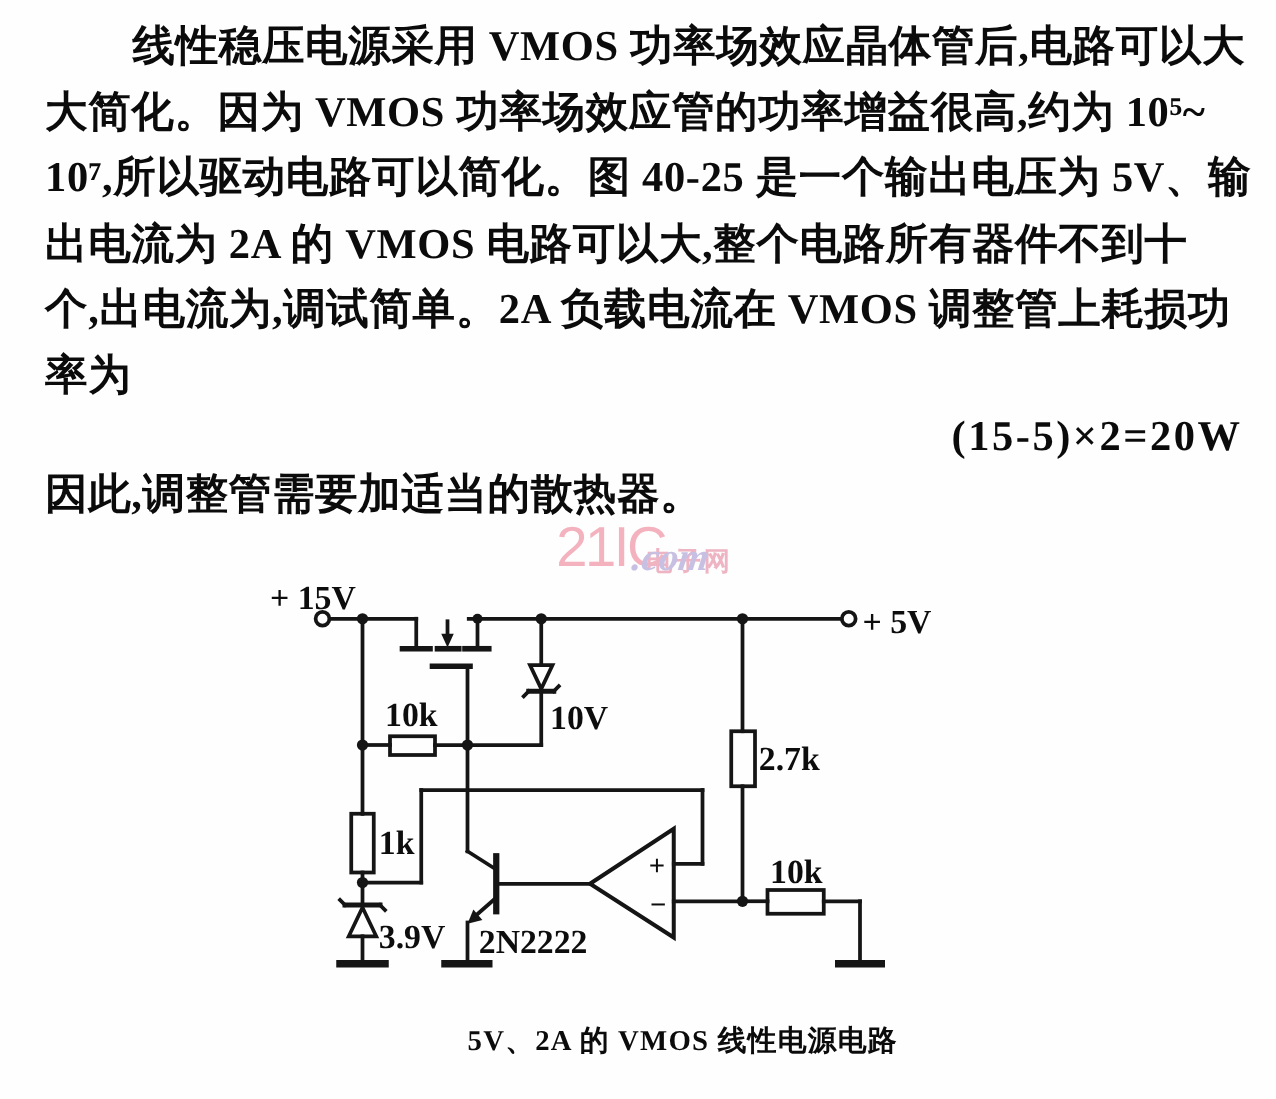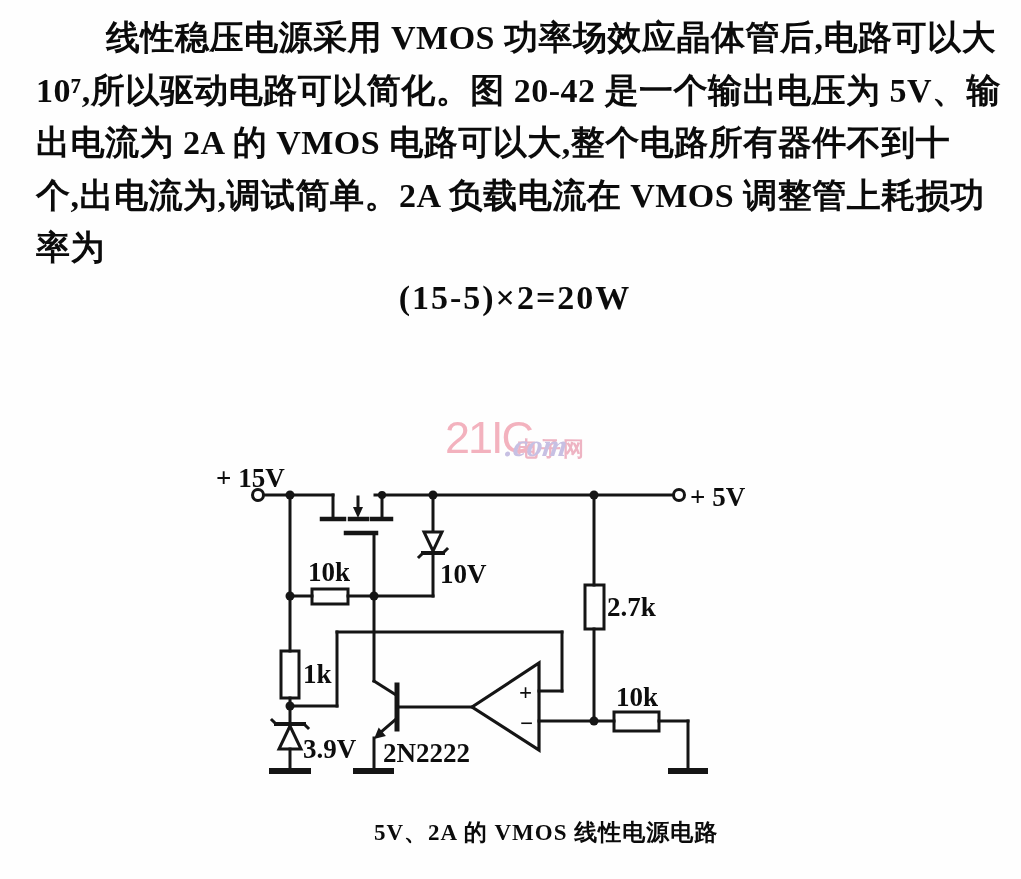--- a/index.html
+++ b/index.html
@@ -9,21 +9,21 @@
     overflow:hidden;
   }
   
   .text-block{
     position:absolute;left:36px;top:12px;width:958px;
     font-size:34px;line-height:52.5px;font-weight:600;
     letter-spacing:0.5px;
   }
   .line{white-space:nowrap;}
   .indent{text-indent:70px;}
-  .formula-line{text-align:center;line-height:46px;font-weight:600;letter-spacing:2px;}
+  .formula-line{text-align:right;line-height:46px;font-weight:600;letter-spacing:2px;}
   .closing-line{line-height:46px;white-space:nowrap;}
   
   .wm{position:absolute;pointer-events:none;font-family:"Liberation Sans","DejaVu Sans",sans-serif;}
   .wm-brand{left:445px;top:412px;font-size:45px;font-weight:normal;letter-spacing:-2px;color:#f3b2be;}
   .wm-cn{left:517px;top:419px;font-size:21px;font-weight:bold;letter-spacing:2px;color:#eeb4c3;margin-top:16px;}
   .wm-com{left:506px;top:428px;font-size:31px;font-weight:bold;font-style:italic;
           color:#c7c0e3;font-family:"Liberation Serif","DejaVu Serif",serif;transform:skewX(-8deg);}
   
   .circuit-svg{position:absolute;left:0;top:0;}
   .circuit-svg text{font-family:"Liberation Serif","DejaVu Serif",serif;fill:#0d0d0d;font-weight:600;}
@@ -32,25 +32,27 @@
     letter-spacing:1px;white-space:nowrap;
   }
 </style>
 </head>
 <body>
 
 <div class="page">
 
   <div class="text-block">
     <div class="line indent">线性稳压电源采用 VMOS 功率场效应晶体管后,电路可以大</div>
-    <div class="line">10⁷,所以驱动电路可以简化。图 20-42 是一个输出电压为 5V、输</div>
+    <div class="line">大简化。因为 VMOS 功率场效应管的功率增益很高,约为 10⁵~</div>
+    <div class="line">10⁷,所以驱动电路可以简化。图 40-25 是一个输出电压为 5V、输</div>
     <div class="line">出电流为 2A 的 VMOS 电路可以大,整个电路所有器件不到十</div>
     <div class="line">个,出电流为,调试简单。2A 负载电流在 VMOS 调整管上耗损功</div>
     <div class="line">率为</div>
     <div class="formula-line">(15-5)×2=20W</div>
+    <div class="closing-line">因此,调整管需要加适当的散热器。</div>
   </div>
 
   <div class="wm wm-brand">21IC</div>
   <div class="wm wm-cn">电子网</div>
   <div class="wm wm-com">.com</div>
 
   <svg class="circuit-svg" width="1021" height="879" viewBox="0 0 1021 879">
     <g stroke="#151515" stroke-width="3" fill="none" stroke-linecap="square">
 
       <g>

